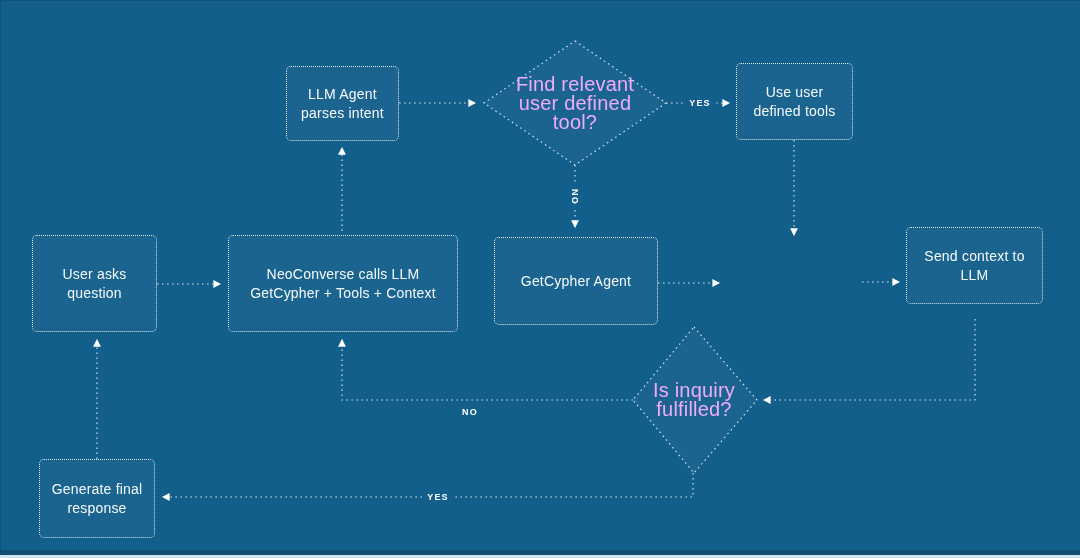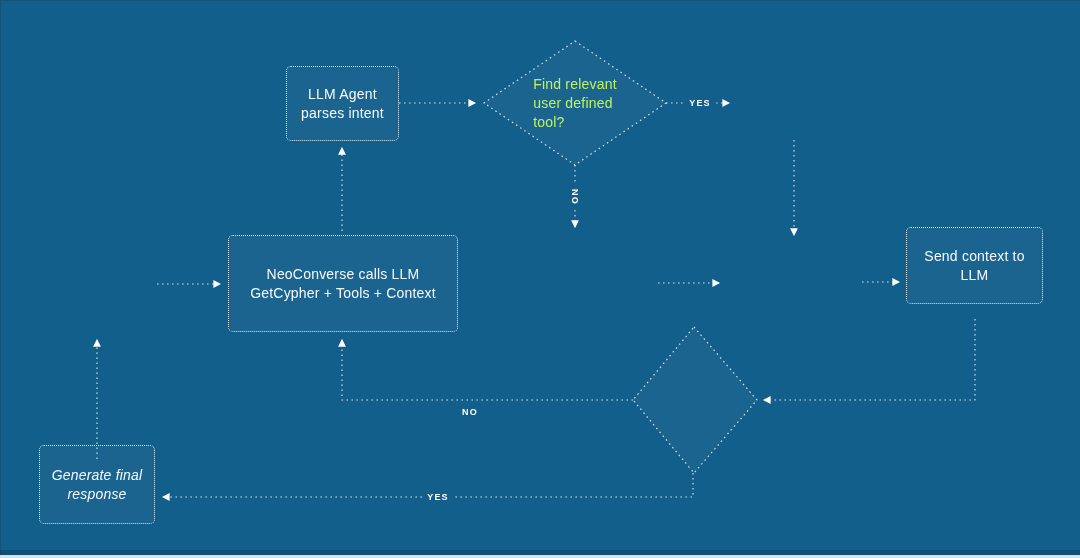--- a/index.html
+++ b/index.html
@@ -27,26 +27,26 @@
     white-space:pre-line;
     box-sizing:border-box;
   }
   #n-llm-agent      {left:286px;top:66px; width:113px;height:75px;text-align:center;}
   #n-use-tools      {left:736px;top:63px; width:117px;height:77px;}
   #n-user-asks      {left:32px; top:235px;width:125px;height:97px;}
   #n-neoconverse    {left:228px;top:235px;width:230px;height:97px;}
   #n-getcypher      {left:494px;top:237px;width:164px;height:88px;}
   #n-execute        {left:726px;top:242px;width:136px;height:77px;}
   #n-send-context   {left:906px;top:227px;width:137px;height:77px;}
-  #n-generate-final {left:39px; top:445px;width:116px;height:79px;font-style:italic;}
+  #n-generate-final {left:39px; top:459px;width:116px;height:79px;}
 
   .dlabel{
-    position:absolute;color:#bef264;
-    font-size:14px;line-height:19px;letter-spacing:.2px;
-    text-align:left;white-space:pre-line;
+    position:absolute;color:#f0abfc;
+    font-size:20px;line-height:19px;letter-spacing:.2px;
+    text-align:center;white-space:pre-line;
     display:flex;align-items:center;justify-content:center;
   }
   #d-find-tool-label{left:495px;top:58px;width:160px;height:90px;}
   #d-inquiry-label  {left:634px;top:365px;width:120px;height:70px;}
 
   .elabel{
     position:absolute;color:#ffffff;
     font-size:9px;font-weight:700;letter-spacing:1.2px;
     transform:translate(-50%,-50%);
   }
@@ -82,32 +82,39 @@
     <path class="edge" d="M575 165 V227"></path>
     <path class="edge" d="M794 140 V235"></path>
     <path class="edge" d="M658 283 H719"></path>
     <path class="edge" d="M862 282 H899"></path>
     <path class="edge" d="M975 319 V400 H764"></path>
     <path class="edge" d="M633 400 H342 V340"></path>
     <path class="edge" d="M693 473 V497 H163"></path>
     <path class="edge" d="M97 459 V340"></path>
   </svg>
 
+  <div class="node" id="n-user-asks">User asks
+question</div>
   <div class="node" id="n-neoconverse">NeoConverse calls LLM
 GetCypher + Tools + Context</div>
   <div class="node" id="n-llm-agent">LLM Agent
 parses intent</div>
+  <div class="node" id="n-use-tools">Use user
+defined tools</div>
+  <div class="node" id="n-getcypher">GetCypher Agent</div>
   <div class="node" id="n-send-context">Send context to
 LLM</div>
   <div class="node" id="n-generate-final">Generate final
 response</div>
 
   <div class="dlabel" id="d-find-tool-label">Find relevant
 user defined
 tool?</div>
+  <div class="dlabel" id="d-inquiry-label">Is inquiry
+fulfilled?</div>
 
   <span class="elabel on-line" id="lbl-yes-top">YES</span>
   <span class="elabel on-line" id="lbl-no-top">NO</span>
   <span class="elabel" id="lbl-no-bottom">NO</span>
   <span class="elabel on-line" id="lbl-yes-bottom">YES</span>
 
   <div class="strip strip-dark"></div>
   <div class="strip strip-light"></div>
 </div>
 

